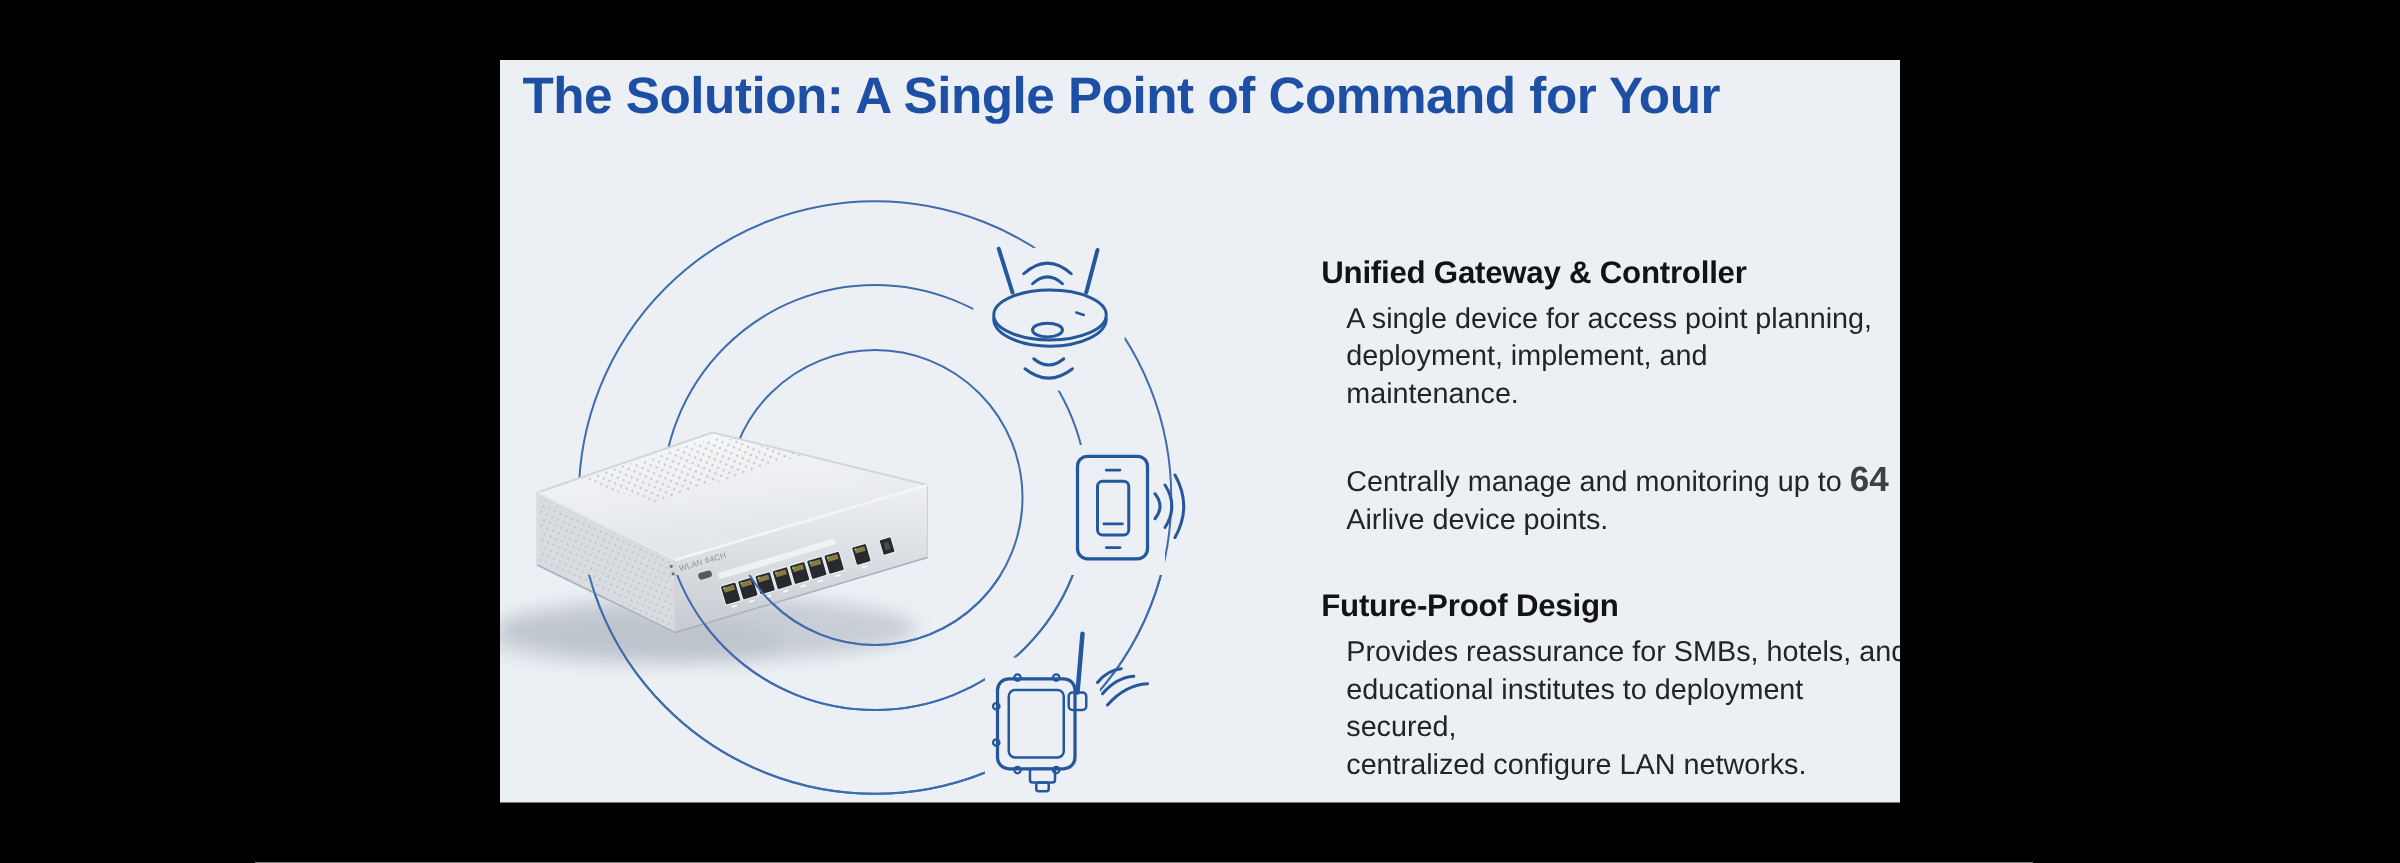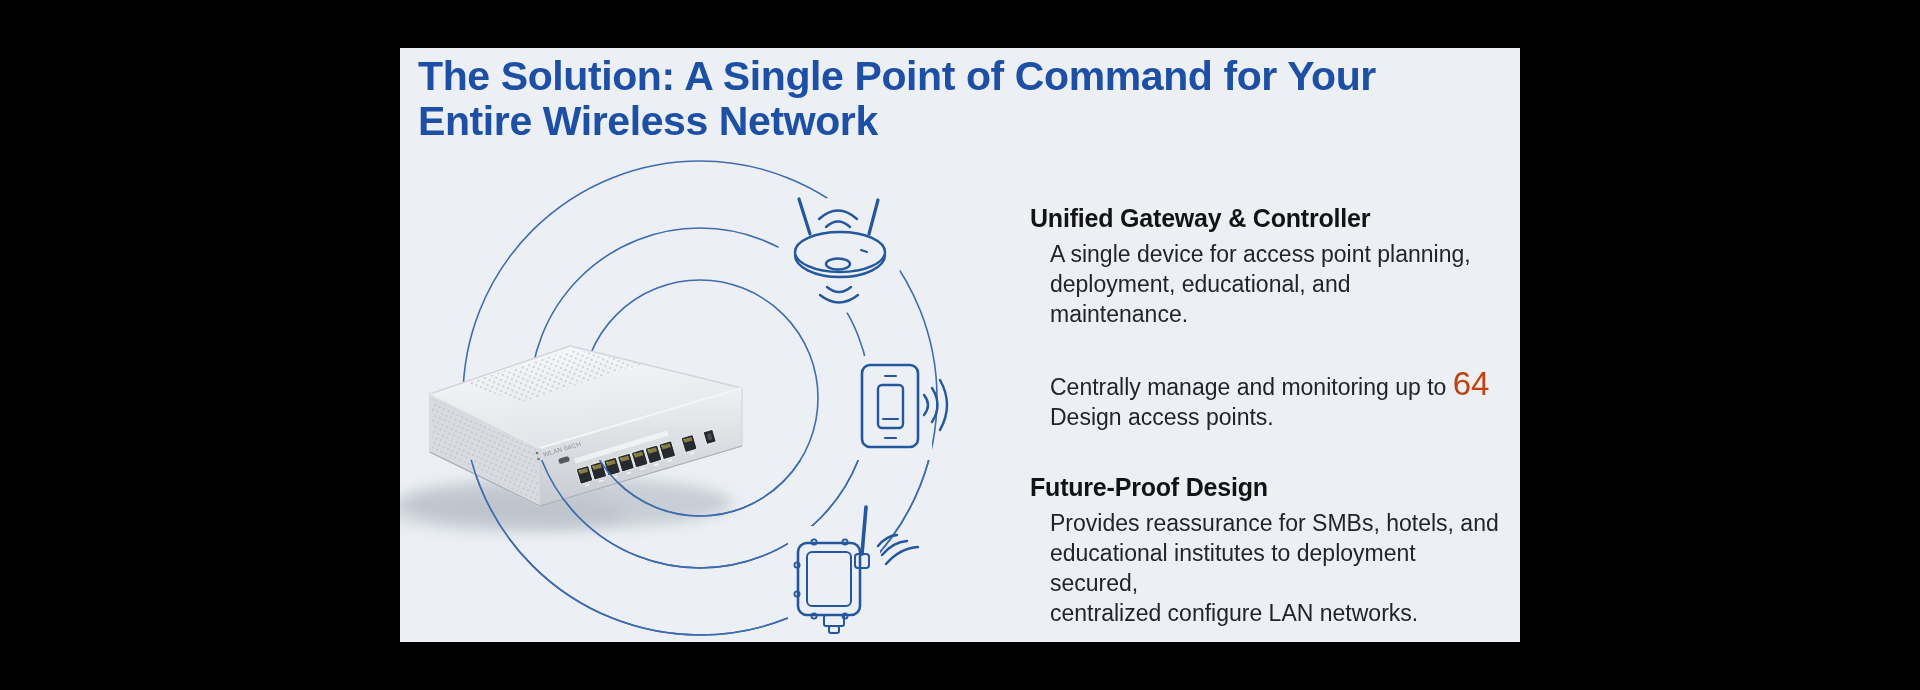--- a/index.html
+++ b/index.html
@@ -9,38 +9,37 @@
   }
   .card{
     position:absolute;left:400px;top:48px;width:1120px;height:594px;
     background:#ecf0f4;overflow:hidden;
   }
   .title{
     position:absolute;left:18px;top:6px;
     color:#1d4fa5;font-weight:700;font-size:41px;line-height:45px;letter-spacing:-0.4px;
   }
   .diagram{position:absolute;left:0;top:0;width:660px;height:594px;}
-  .features{position:absolute;left:630px;top:155px;width:475px;}
+  .features{position:absolute;left:657px;top:155px;width:475px;}
   .feature{margin-bottom:40px;}
   .feature h3{
     margin:0;font-size:25px;line-height:31px;font-weight:700;color:#131313;letter-spacing:-0.2px;
   }
   .feature .body{margin-top:5px;margin-left:20px;}
   .feature .bline{font-size:23px;line-height:30px;color:#212428;}
-  .hl{font-weight:400;color:#c2410c;font-size:33px;}
+  .hl{font-weight:700;color:#404040;font-size:28px;}
   svg text{font-family:"Liberation Sans",sans-serif;}
 </style>
 </head>
 <body>
 
 <div class="card">
 
   <div class="title">
     <div>The Solution: A Single Point of Command for Your</div>
-    <div>Entire Wireless Network</div>
   </div>
 
   <svg class="diagram" viewBox="0 0 660 594">
     <defs>
       <linearGradient id="gTop" x1="0" y1="0" x2="0.3" y2="1">
         <stop offset="0" stop-color="#f8f9fa"></stop>
           <stop offset="1" stop-color="#e2e5e9"></stop>
       </linearGradient>
       <linearGradient id="gFront" x1="0" y1="0" x2="0" y2="1">
         <stop offset="0" stop-color="#eef0f2"></stop>
@@ -162,29 +161,29 @@
       <rect x="429" y="578" width="10" height="7" rx="2" stroke-width="2"></rect>
     </g>
   </svg>
 
   <div class="features">
 
     <div class="feature">
       <h3>Unified Gateway &amp; Controller</h3>
       <div class="body">
         <div class="bline">A single device for access point planning,</div>
-        <div class="bline">deployment, educational, and</div>
+        <div class="bline">deployment, implement, and</div>
         <div class="bline">maintenance.</div>
       </div>
     </div>
 
     <div class="feature">
       <div class="body">
         <div class="bline"><span>Centrally manage and monitoring up to </span><span class="hl">64</span></div>
-        <div class="bline">Design access points.</div>
+        <div class="bline">Airlive device points.</div>
       </div>
     </div>
 
     <div class="feature">
       <h3>Future-Proof Design</h3>
       <div class="body">
         <div class="bline">Provides reassurance for SMBs, hotels, and</div>
         <div class="bline">educational institutes to deployment secured,</div>
         <div class="bline">centralized configure LAN networks.</div>
       </div>

